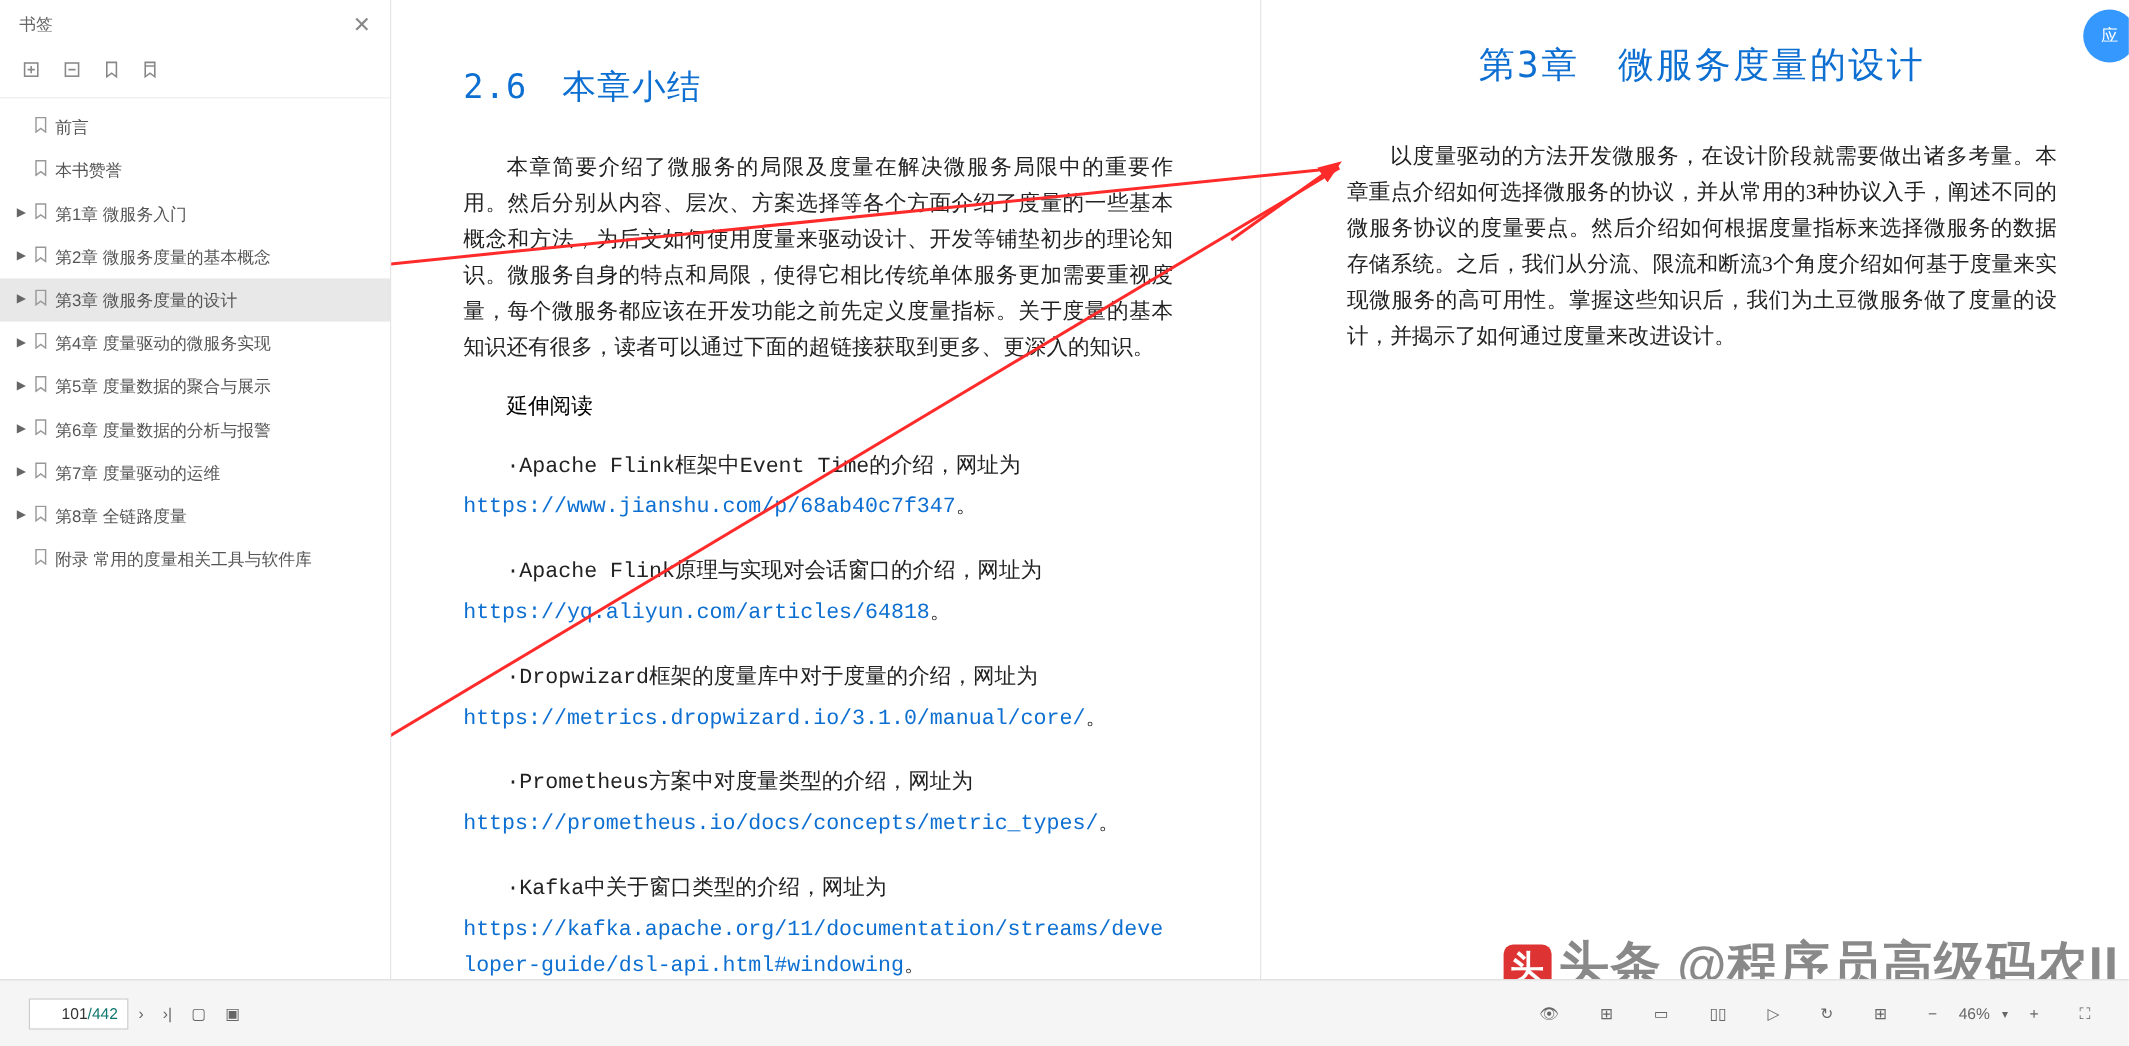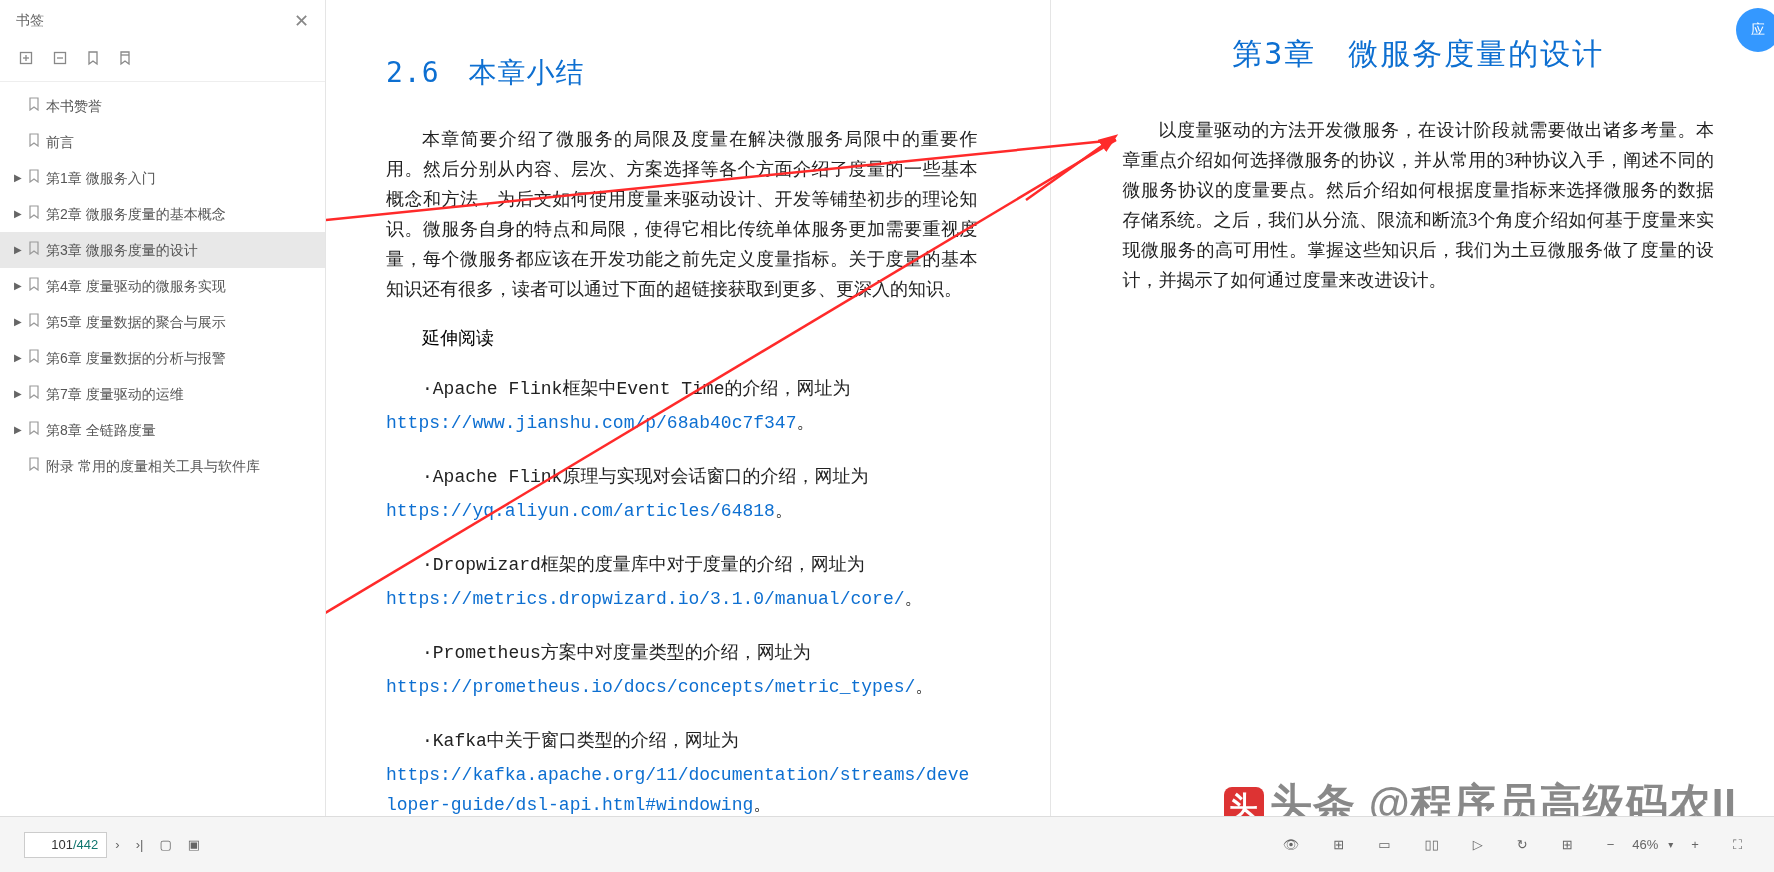--- a/index.html
+++ b/index.html
@@ -41,21 +41,21 @@
   .rtools { display: flex; align-items: center; gap: 18px; padding-right: 24px; }
   .zoombox { display: flex; align-items: center; gap: 10px; }
 
   
   .arrows { position: absolute; inset: 0; pointer-events: none; }
 
   
   .badge { position: absolute; top: 8px; right: -6px; width: 44px; height: 44px; background: #3498ff; border-radius: 50%; color: #fff; display: flex; align-items: center; justify-content: center; font-size: 14px; }
 
   
-  .wm { position: absolute; right: 37px; bottom: 40px; font-size: 42px; font-weight: 700; color: rgba(40,40,40,0.55); letter-spacing: 1px; font-family: "Heiti SC","Microsoft YaHei",sans-serif; }
+  .wm { position: absolute; right: 8px; bottom: 40px; font-size: 42px; font-weight: 700; color: rgba(40,40,40,0.55); letter-spacing: 1px; font-family: "Heiti SC","Microsoft YaHei",sans-serif; }
   .wm .wico { display: inline-block; width: 40px; height: 40px; border-radius: 8px; background: #d33; color: #fff; font-size: 28px; text-align: center; line-height: 40px; vertical-align: middle; margin-right: 6px;}
 </style>
 </head>
 <body>
 
 <div class="app">
 
   <div class="sidebar">
     <div class="sb-head">
       <span>书签</span>
@@ -86,28 +86,28 @@
             <line x1="3" y1="5" x2="11" y2="5"></line>
           </svg>
       </span>
     </div>
     <div class="sb-list" id="sb-list">
         <div class="sb-item">
           <span class="tri"></span>
           <span class="bm-ico"><svg width="12" height="14" viewBox="0 0 12 14" fill="none" stroke="#999" stroke-width="1.2">
               <path d="M2 1h8v12l-4-3-4 3V1z"></path>
             </svg></span>
+          <span>前言</span>
+        </div>
+        <div class="sb-item">
+          <span class="tri"></span>
+          <span class="bm-ico"><svg width="12" height="14" viewBox="0 0 12 14" fill="none" stroke="#999" stroke-width="1.2">
+              <path d="M2 1h8v12l-4-3-4 3V1z"></path>
+            </svg></span>
           <span>本书赞誉</span>
-        </div>
-        <div class="sb-item">
-          <span class="tri"></span>
-          <span class="bm-ico"><svg width="12" height="14" viewBox="0 0 12 14" fill="none" stroke="#999" stroke-width="1.2">
-              <path d="M2 1h8v12l-4-3-4 3V1z"></path>
-            </svg></span>
-          <span>前言</span>
         </div>
         <div class="sb-item">
           <span class="tri">▶</span>
           <span class="bm-ico"><svg width="12" height="14" viewBox="0 0 12 14" fill="none" stroke="#999" stroke-width="1.2">
               <path d="M2 1h8v12l-4-3-4 3V1z"></path>
             </svg></span>
           <span>第1章 微服务入门</span>
         </div>
         <div class="sb-item">
           <span class="tri">▶</span>

